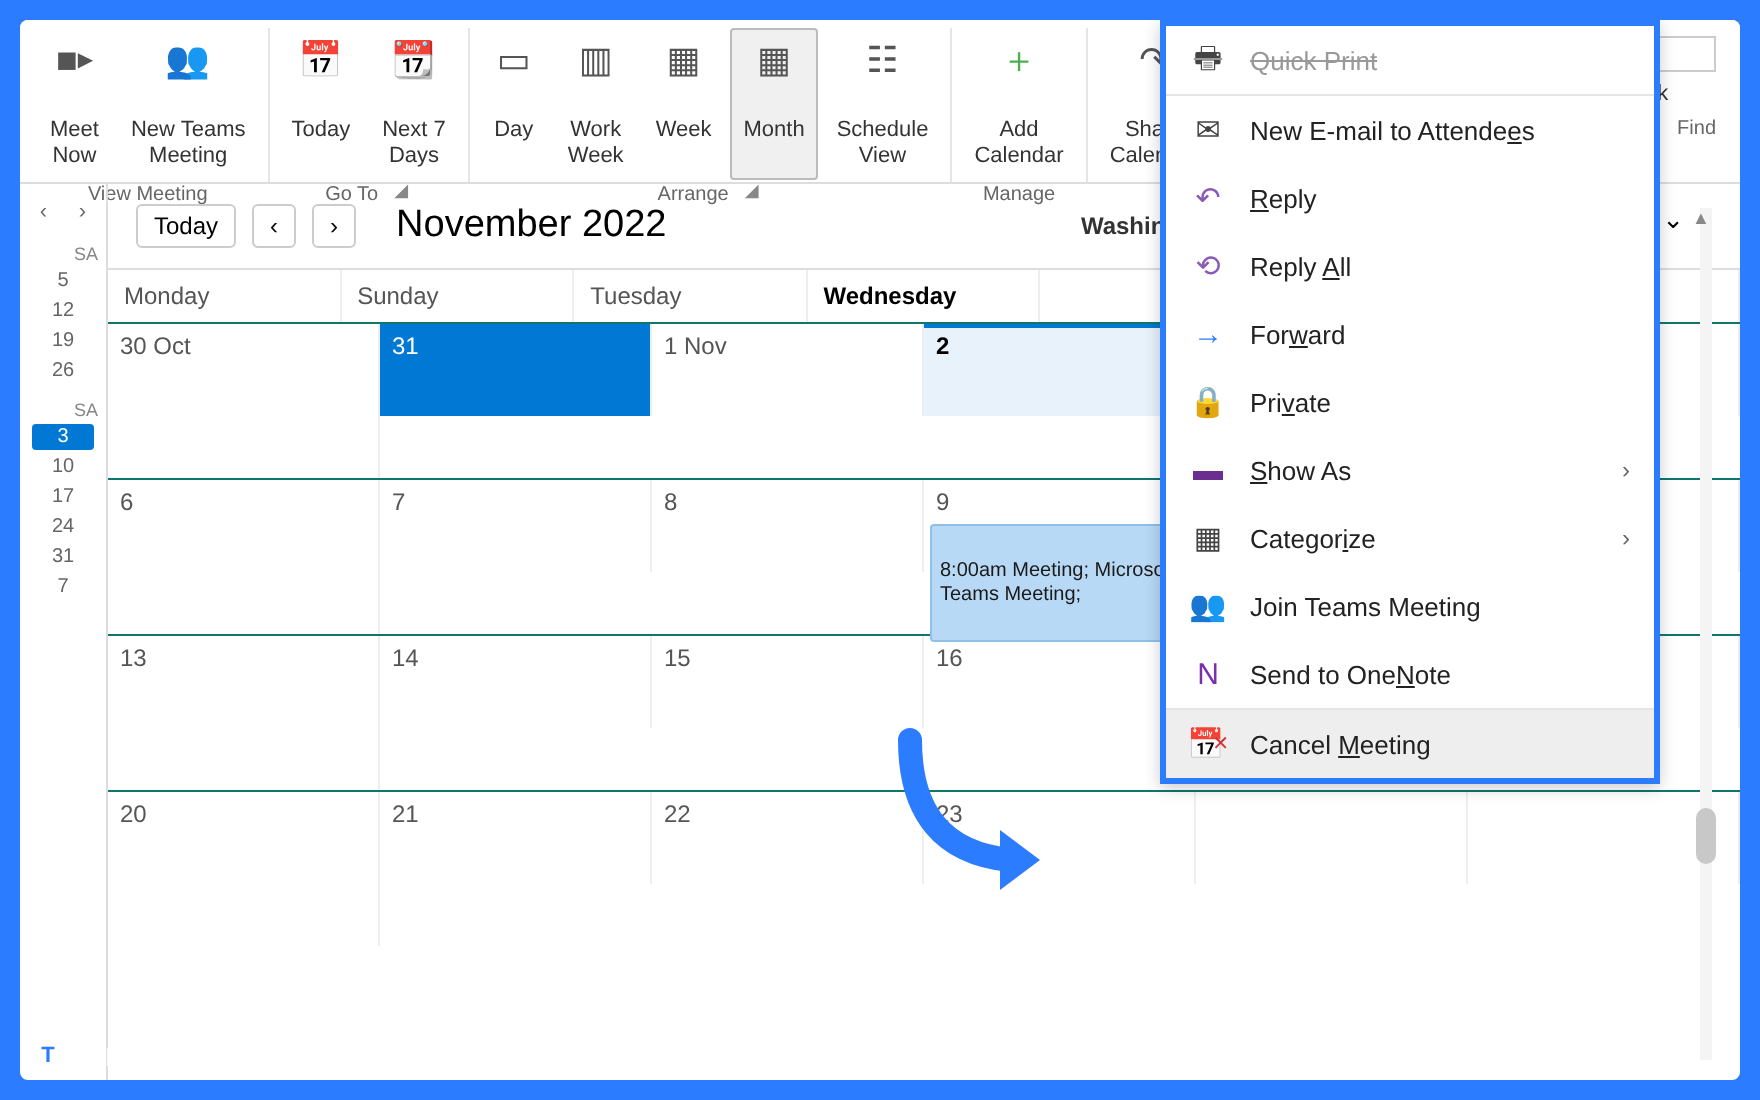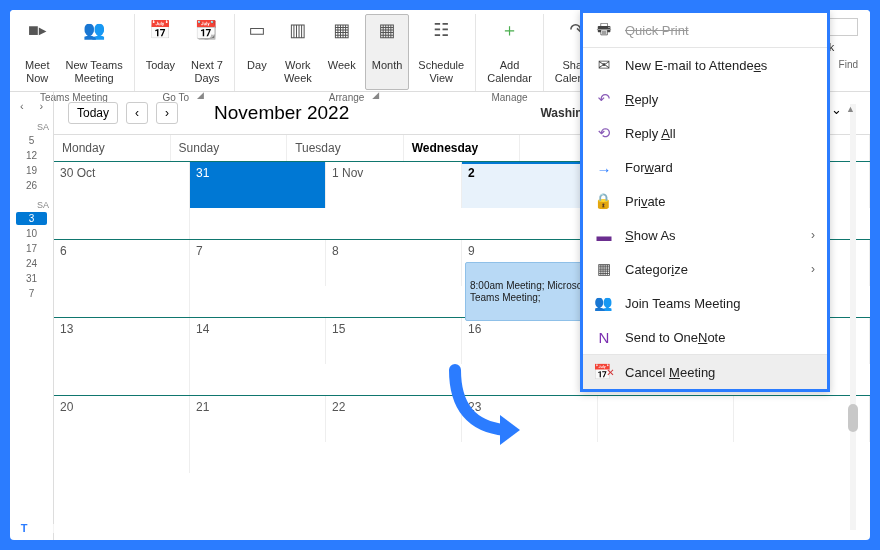--- a/index.html
+++ b/index.html
@@ -21,21 +21,21 @@
 .mini{width:44px;border-right:1px solid #ddd;padding-top:6px}
 .mini .nav{display:flex;justify-content:space-around;font-size:11px;color:#666;padding:2px}
 .mini .mlabel{font-size:9px;color:#888;text-align:right;padding:8px 4px 2px}
 .mini .days{display:flex;flex-direction:column;gap:2px;padding:0 6px;font-size:10px;color:#666}
 .mini .days div{padding:1px 3px;text-align:center}
 .mini .days .sel{background:#0078d4;color:#fff;border-radius:2px}
 .main{flex:1;position:relative}
 .topbar{display:flex;align-items:center;padding:10px 14px;gap:8px}
 .todaybtn{border:1px solid #ccc;border-radius:3px;padding:3px 8px;font-size:12px;cursor:pointer}
 .navbtn{border:1px solid #ccc;border-radius:3px;width:22px;height:22px;display:flex;align-items:center;justify-content:center;font-size:12px;cursor:pointer}
-.title{font-size:19px;font-weight:400;margin-left:28px}
+.title{font-size:19px;font-weight:400;margin-left:12px}
 .loc{margin-left:auto;margin-right:220px;font-size:12px;font-weight:600;color:#333}
 .viewsel{position:absolute;right:28px;top:10px;display:flex;align-items:center;gap:4px;font-size:13px}
 .grid{display:grid;grid-template-columns:repeat(7,1fr);border-top:1px solid #ddd}
 .dh{padding:6px 8px;font-size:12px;color:#555;border-right:1px solid #eee}
 .dh.today{font-weight:700;color:#000}
 .wk{display:grid;grid-template-columns:repeat(6,1fr);border-top:1px solid #0f766e;height:78px}
 .cell{border-right:1px solid #eee;padding:4px 6px;font-size:12px;color:#555;position:relative}
 .cell.sel{background:#0078d4;color:#fff}
 .cell.tdy{background:#e8f2fb;font-weight:700;color:#000}
 .cell.tdy::before{content:"";position:absolute;top:0;left:0;right:0;height:2px;background:#0078d4}
@@ -65,21 +65,21 @@
       <div class="rbtns">
         <div class="rbtn">
             <div class="ico">■<span style="font-size:10px">▶</span></div>
             <div class="lbl">Meet<br>Now</div>
           </div>
         <div class="rbtn">
             <div class="ico" style="color:#5b5fc7">👥</div>
             <div class="lbl">New Teams<br>Meeting</div>
           </div>
       </div>
-      <div class="rlabel">Teams Meeting</div>
+      <div class="rlabel">View Meeting</div>
     </div>
     <div class="rgroup">
       <div class="rbtns">
         <div class="rbtn">
             <div class="ico">📅</div>
             <div class="lbl">Today</div>
           </div>
         <div class="rbtn">
             <div class="ico">📆</div>
             <div class="lbl">Next 7<br>Days</div>

